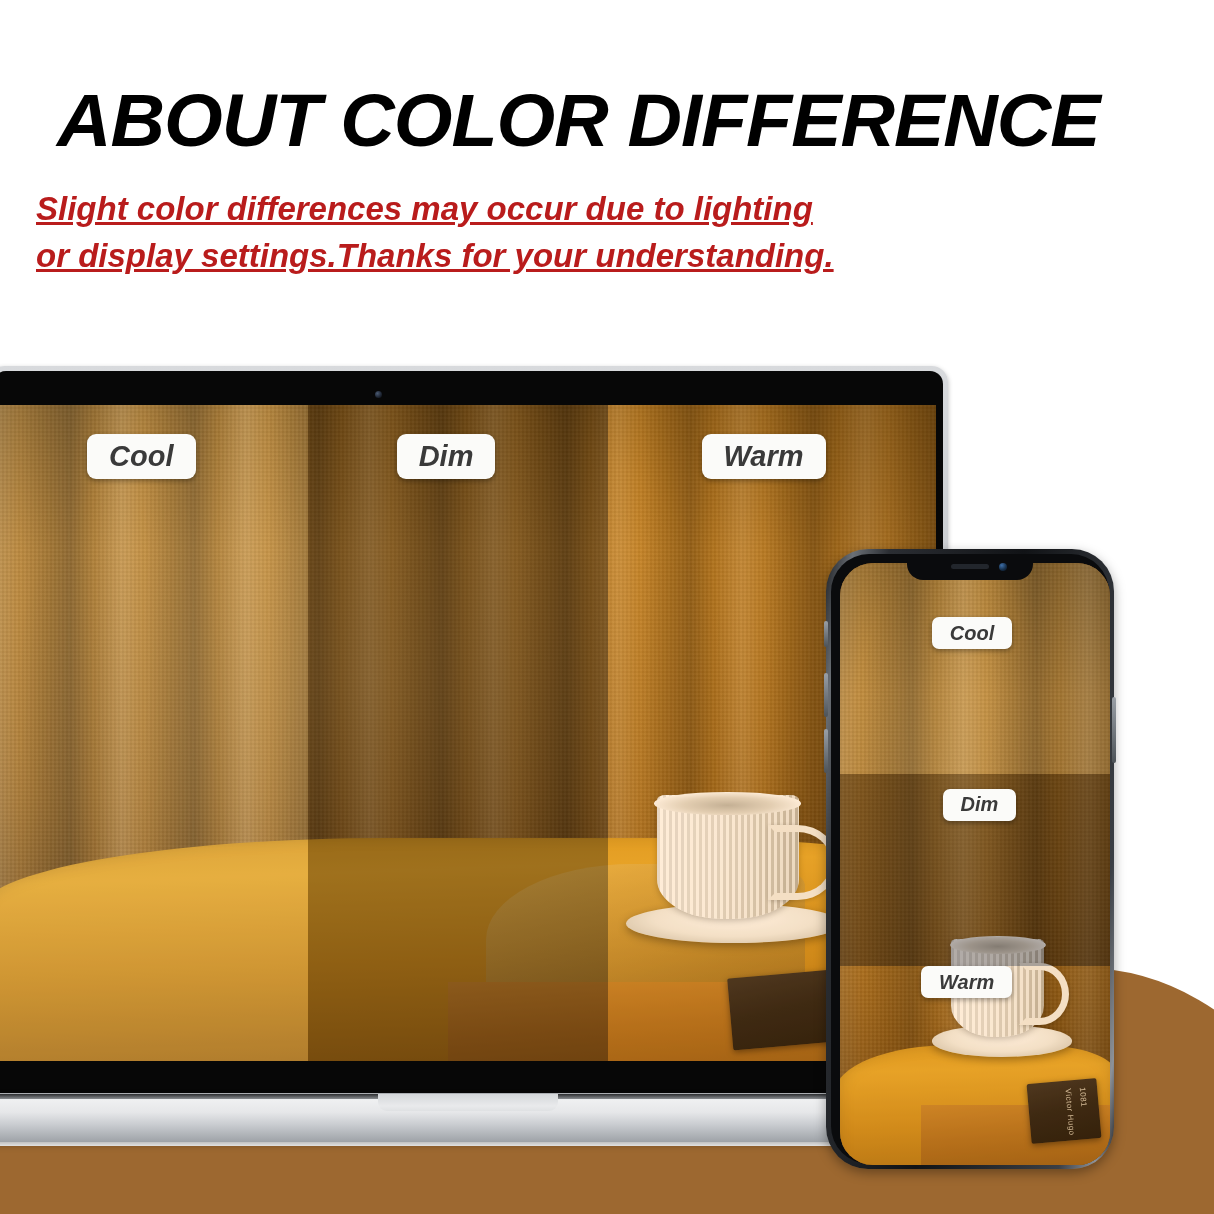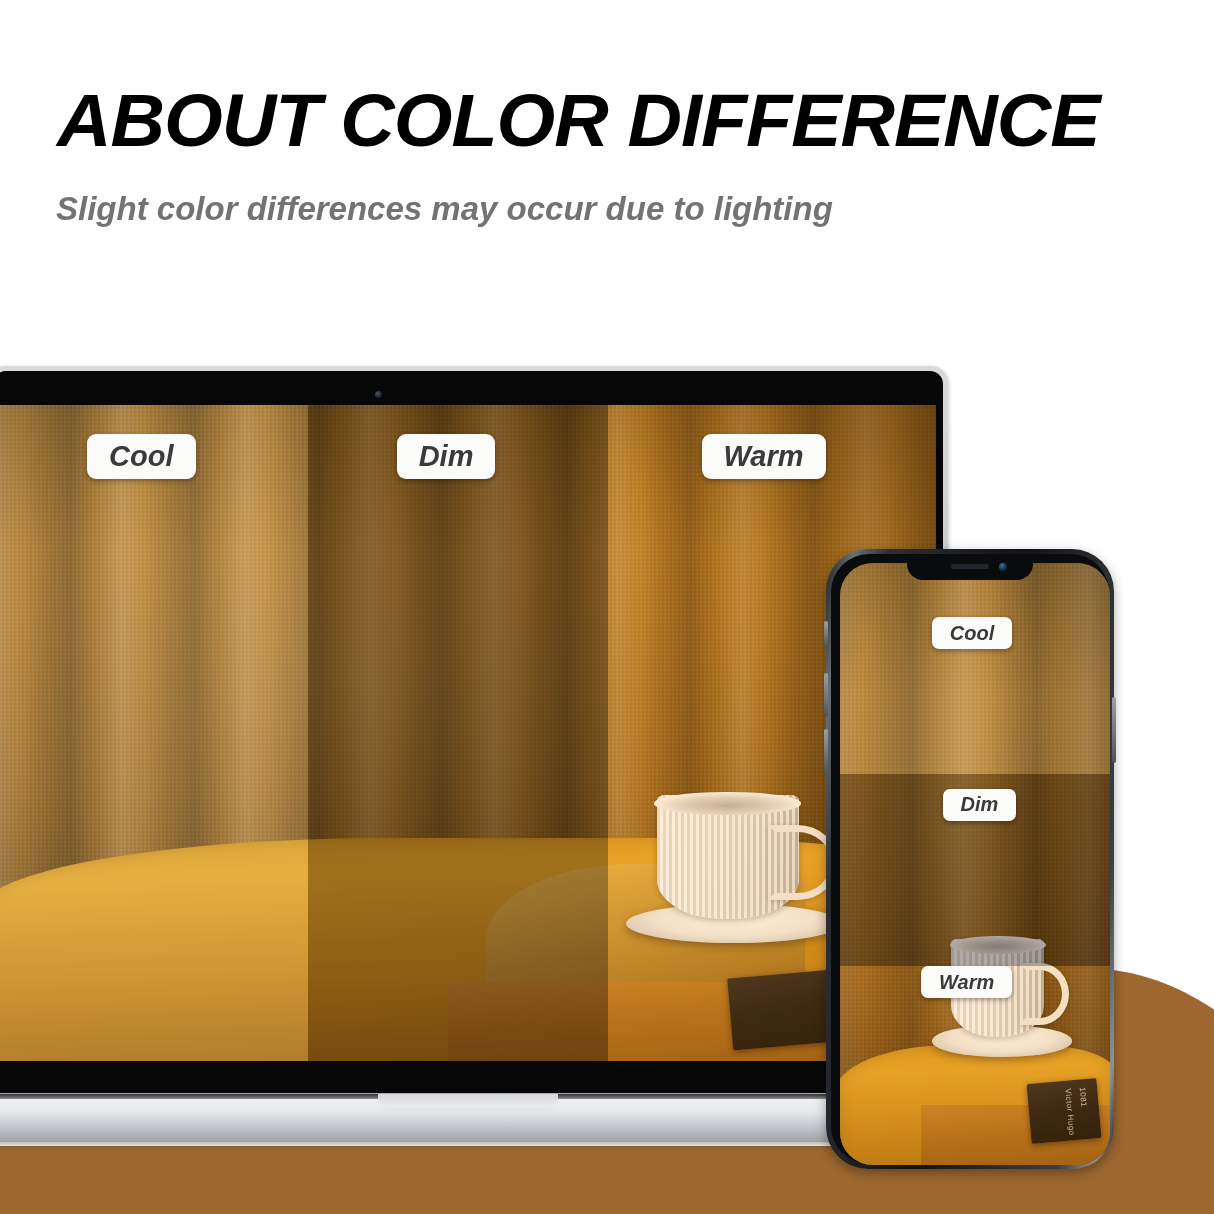--- a/index.html
+++ b/index.html
@@ -12,23 +12,23 @@
   
   #headline-block{position:absolute;left:0;top:0;width:978px;height:340px;}
   #page-title{
     position:absolute;left:57px;top:84px;
     font-size:74px;font-weight:bold;font-style:italic;
     letter-spacing:-1px;color:#000;line-height:1;
     transform:scaleX(1.02);transform-origin:left center;
     white-space:nowrap;
   }
   #subtitle{
-    position:absolute;left:56px;top:186px;width:1000px;
+    position:absolute;left:36px;top:186px;width:1000px;
     font-size:33px;font-weight:bold;font-style:italic;
-    color:#737373;line-height:1.42;
+    color:#b91c1c;line-height:1.42;text-decoration:underline;
   }
   #subtitle .sub-line{display:block;white-space:nowrap;}
 
   
   #floor{
     position:absolute;left:0;top:960px;width:1214px;height:254px;
     overflow:hidden;
   }
   #floor .floor-fill{
     position:absolute;left:-40px;top:186px;width:1300px;height:200px;
@@ -216,20 +216,21 @@
   .laptop-label{height:45px;font-size:29px;padding:0 22px;}
   .phone-label{height:32px;font-size:20px;padding:0 18px;border-radius:7px;}
 </style>
 </head>
 <body>
 
 <div id="headline-block">
   <div id="page-title">ABOUT COLOR DIFFERENCE</div>
   <div id="subtitle">
     <span class="sub-line">Slight color differences may occur due to lighting</span>
+    <span class="sub-line">or display settings.Thanks for your understanding.</span>
   </div>
 </div>
 
 <div id="floor">
   <div class="floor-curve"></div>
   <div class="floor-fill"></div>
 </div>
 
 <div id="laptop">
   <div id="laptop-lid">

